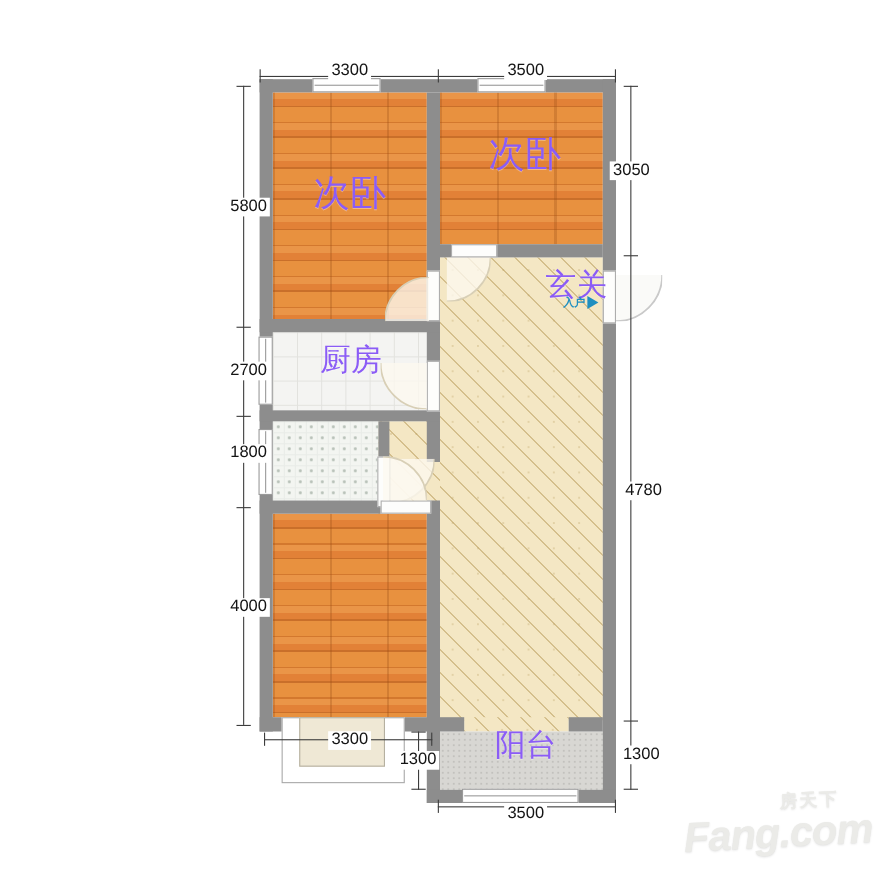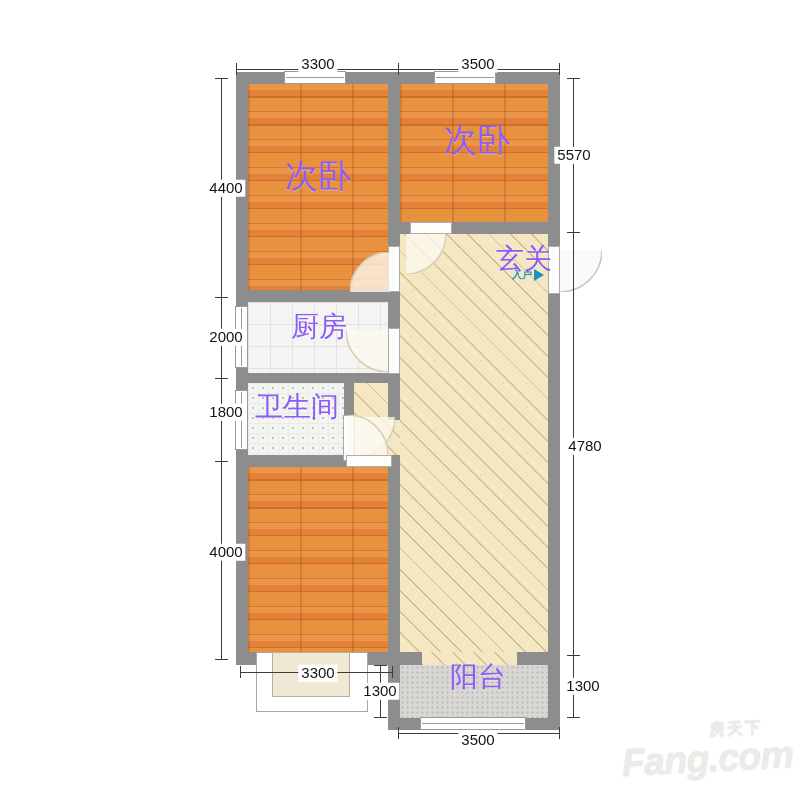--- a/index.html
+++ b/index.html
@@ -206,36 +206,35 @@
   <div class="dline" style="left:380px;top:665px;width:1px;height:53px;"></div>
   <div class="dline" style="left:374px;top:665px;width:13px;height:1px;"></div>
   <div class="dline" style="left:374px;top:717px;width:13px;height:1px;"></div>
 
   <div class="dline" style="left:398px;top:733px;width:162px;height:1px;"></div>
   <div class="dline" style="left:398px;top:727px;width:1px;height:12px;"></div>
   <div class="dline" style="left:559px;top:727px;width:1px;height:12px;"></div>
 
   <div class="dim-label" style="left:318px;top:64px;">3300</div>
   <div class="dim-label" style="left:478px;top:64px;">3500</div>
-  <div class="dim-label" style="left:226px;top:188px;">4400</div>
-  <div class="dim-label" style="left:226px;top:337px;">2000</div>
+  <div class="dim-label" style="left:226px;top:188px;">5800</div>
+  <div class="dim-label" style="left:226px;top:337px;">2700</div>
   <div class="dim-label" style="left:226px;top:412px;">1800</div>
   <div class="dim-label" style="left:226px;top:552px;">4000</div>
-  <div class="dim-label" style="left:574px;top:155px;">5570</div>
+  <div class="dim-label" style="left:574px;top:155px;">3050</div>
   <div class="dim-label" style="left:585px;top:446px;">4780</div>
   <div class="dim-label" style="left:583px;top:686px;">1300</div>
   <div class="dim-label" style="left:318px;top:673px;">3300</div>
   <div class="dim-label" style="left:380px;top:691px;">1300</div>
   <div class="dim-label" style="left:478px;top:740px;">3500</div>
 
   <div class="room-label rl-big" style="left:318px;top:176px;">次卧</div>
   <div class="room-label rl-big" style="left:477px;top:140px;">次卧</div>
   <div class="room-label rl-mid" style="left:524px;top:259px;">玄关</div>
   <div class="room-label rl-mid" style="left:319px;top:327px;">厨房</div>
-  <div class="room-label rl-mid" style="left:297px;top:407px;">卫生间</div>
   <div class="room-label rl-mid" style="left:478px;top:677px;">阳台</div>
 
   <div class="entry-arrow" style="left:512px;top:268px;">
     <span>入户</span>
     <span class="tri"></span>
   </div>
 
   <div class="watermark">
     <span class="cn">房天下</span>
     <span class="en">Fang.com</span>

